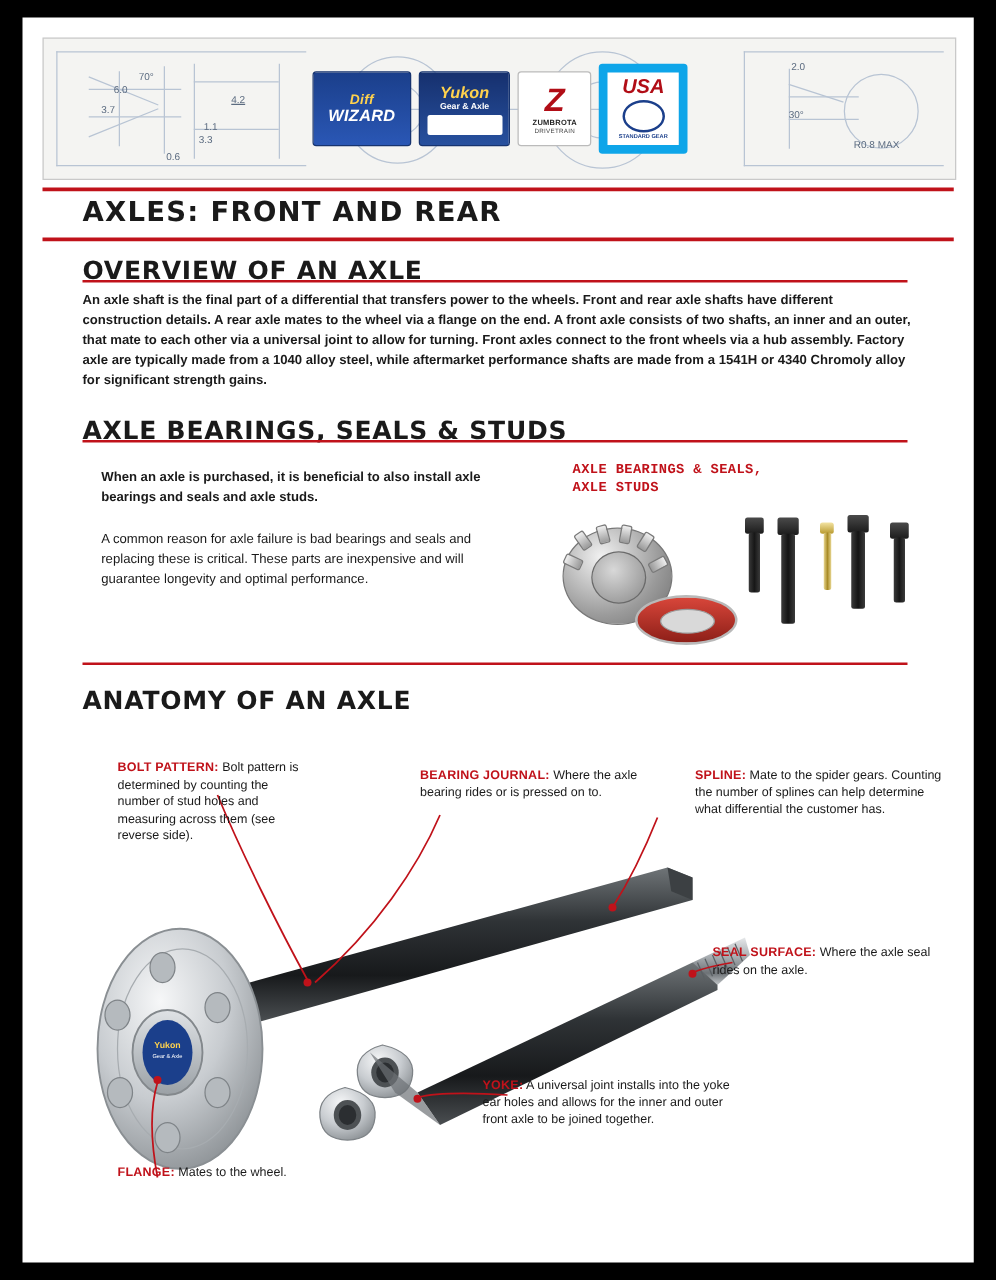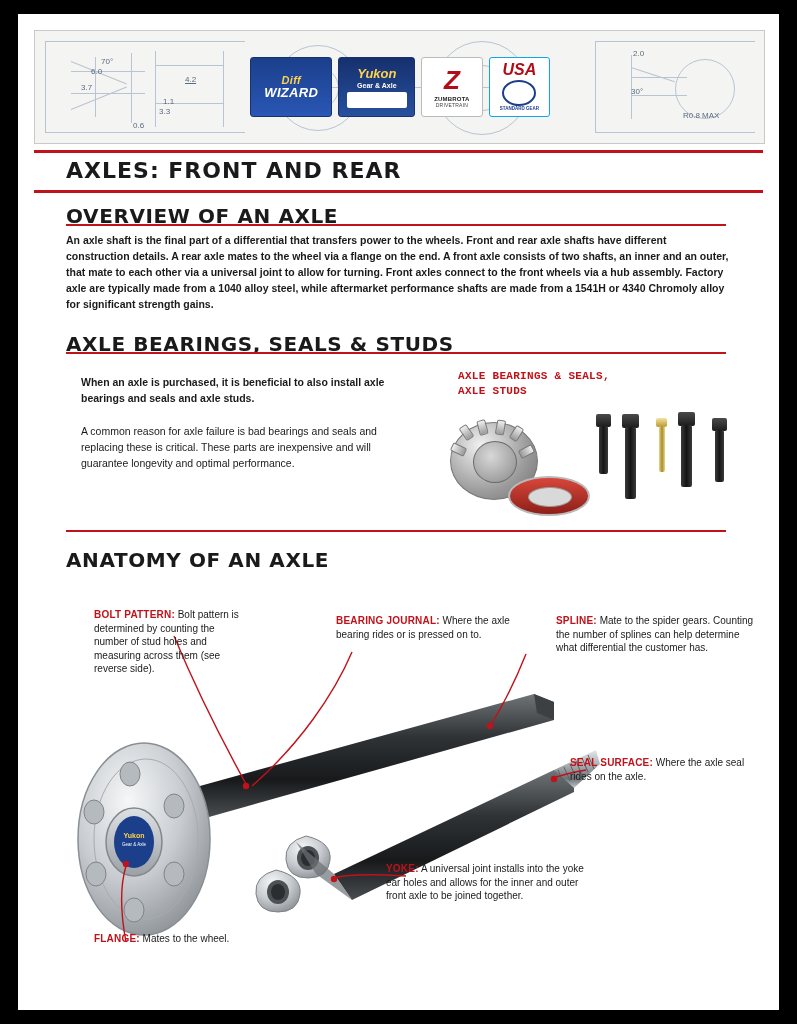--- a/index.html
+++ b/index.html
@@ -147,21 +147,21 @@
   }
   .logo-zumbrota .l3 {
     font-size: 5px;
     color: #444;
     margin-top: 1px;
     letter-spacing: .2px;
   }
   .logo-usa {
     width: 62px;
     background: #ffffff;
-    border: 1px solid #0ea5e9;
+    border: 7px solid #0ea5e9;
   }
   .logo-usa .l1 {
     font-size: 16px;
     font-weight: bold;
     color: #b10d16;
     font-style: italic;
   }
   .logo-usa .seal {
     width: 30px;
     height: 22px;
@@ -339,21 +339,21 @@
         <div class="bp-line" style="left:36px;top:62px;width:74px;height:1px;"></div>
         <div class="bp-line" style="left:60px;top:26px;width:1px;height:60px;"></div>
         <div class="bp-line" style="left:96px;top:22px;width:1px;height:70px;"></div>
         <div class="bp-line" style="left:36px;top:30px;width:60px;height:1px;transform:rotate(22deg);transform-origin:left;"></div>
         <div class="bp-line" style="left:36px;top:78px;width:60px;height:1px;transform:rotate(-22deg);transform-origin:left;"></div>
         <div class="bp-line" style="left:120px;top:20px;width:1px;height:76px;"></div>
         <div class="bp-line" style="left:120px;top:34px;width:68px;height:1px;"></div>
         <div class="bp-line" style="left:120px;top:72px;width:68px;height:1px;"></div>
         <div class="bp-line" style="left:188px;top:20px;width:1px;height:76px;"></div>
         <span class="bp-text" style="left:16px;top:36px;margin-left:40px;">6.0</span>
-        <span class="bp-text" style="left:66px;top:26px;text-align:right;">70°</span>
+        <span class="bp-text" style="left:76px;top:26px;text-align:right;">70°</span>
         <span class="bp-text" style="left:150px;top:44px;text-decoration:underline;">4.2</span>
         <span class="bp-text" style="left:46px;top:52px;">3.7</span>
         <span class="bp-text" style="left:128px;top:66px;">1.1</span>
         <span class="bp-text" style="left:98px;top:90px;">0.6</span>
         <span class="bp-text" style="left:124px;top:76px;">3.3</span>
 
         <div class="bp-circle" style="left:240px;top:14px;width:84px;height:84px;"></div>
         <div class="bp-circle" style="left:262px;top:36px;width:40px;height:40px;"></div>
         <div class="bp-circle" style="left:400px;top:10px;width:92px;height:92px;"></div>
         <div class="bp-circle" style="left:424px;top:34px;width:44px;height:44px;"></div>

